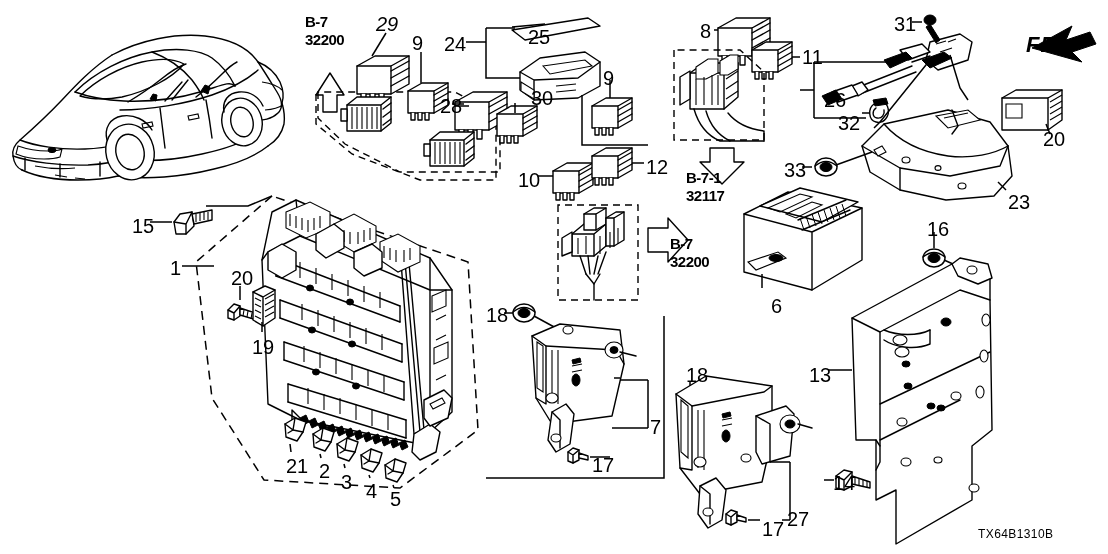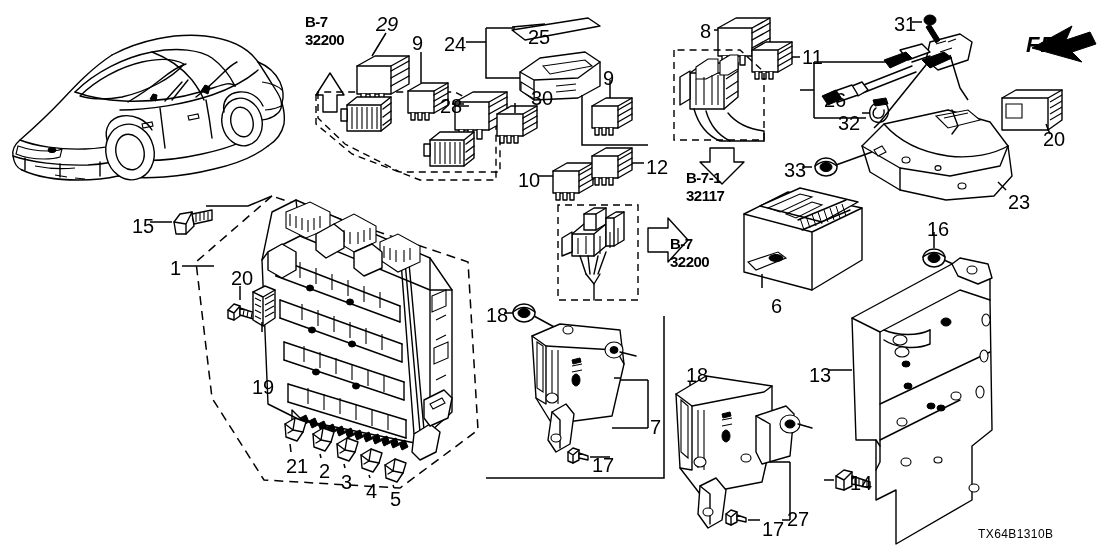--- a/index.html
+++ b/index.html
@@ -601,32 +601,32 @@
       <div class="lbl num" style="left: 1043px; top: 129px;">20</div>
       <div class="lbl num" style="left: 1008px; top: 192px;">23</div>
       <div class="lbl num" style="left: 518px; top: 170px;">10</div>
       <div class="lbl num" style="left: 646px; top: 157px;">12</div>
       <div class="lbl num" style="left: 784px; top: 160px;">33</div>
       <div class="lbl num" style="left: 771px; top: 296px;">6</div>
       <div class="lbl num" style="left: 927px; top: 219px;">16</div>
       <div class="lbl num" style="left: 132px; top: 216px;">15</div>
       <div class="lbl num" style="left: 170px; top: 258px;">1</div>
       <div class="lbl num" style="left: 231px; top: 268px;">20</div>
-      <div class="lbl num" style="left: 252px; top: 337px; margin-top: 40px;">19</div>
+      <div class="lbl num" style="left: 252px; top: 337px;">19</div>
       <div class="lbl num" style="left: 286px; top: 456px;">21</div>
       <div class="lbl num" style="left: 319px; top: 461px;">2</div>
       <div class="lbl num" style="left: 341px; top: 472px;">3</div>
       <div class="lbl num" style="left: 366px; top: 481px;">4</div>
       <div class="lbl num" style="left: 390px; top: 489px;">5</div>
       <div class="lbl num" style="left: 486px; top: 305px;">18</div>
       <div class="lbl num" style="left: 650px; top: 417px;">7</div>
       <div class="lbl num" style="left: 592px; top: 455px;">17</div>
       <div class="lbl num" style="left: 686px; top: 365px;">18</div>
       <div class="lbl num" style="left: 809px; top: 365px;">13</div>
-      <div class="lbl num" style="left: 850px; top: 473px;">14</div>
+      <div class="lbl num" style="left: 833px; top: 473px;">14</div>
       <div class="lbl num" style="left: 762px; top: 519px;">17</div>
       <div class="lbl num" style="left: 787px; top: 509px;">27</div>
       <div class="lbl grp" style="left: 305px; top: 14px;">
         <div>B-7</div>
         <div style="margin-top: 3px;">32200</div>
       </div>
       <div class="lbl grp" style="left: 686px; top: 170px;">
         <div>B-7-1</div>
         <div style="margin-top: 3px;">32117</div>
       </div>

